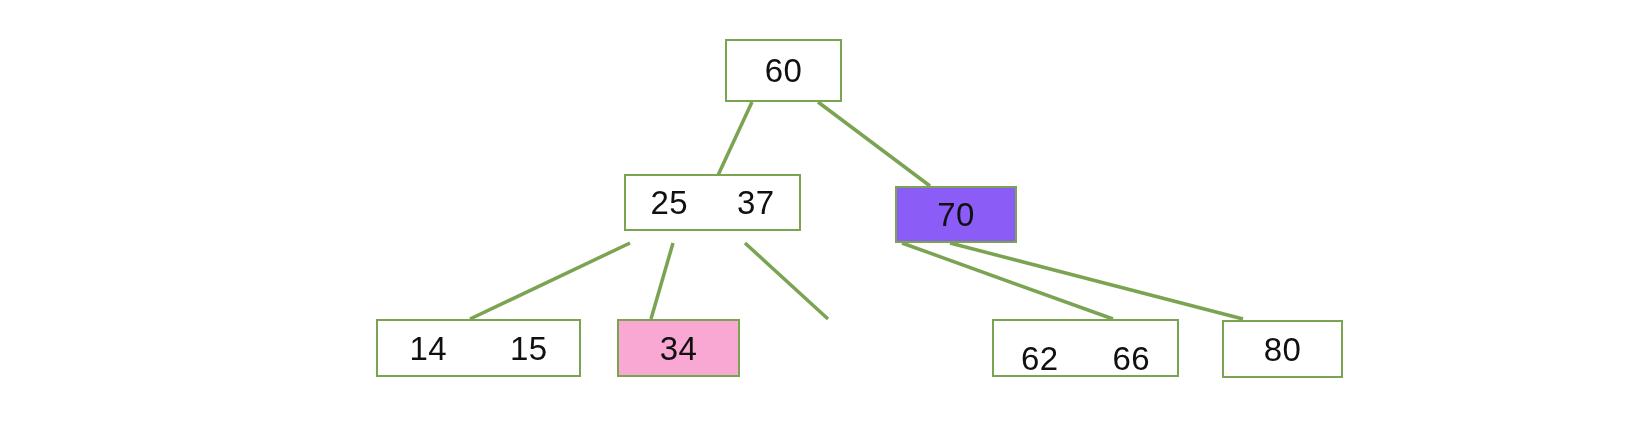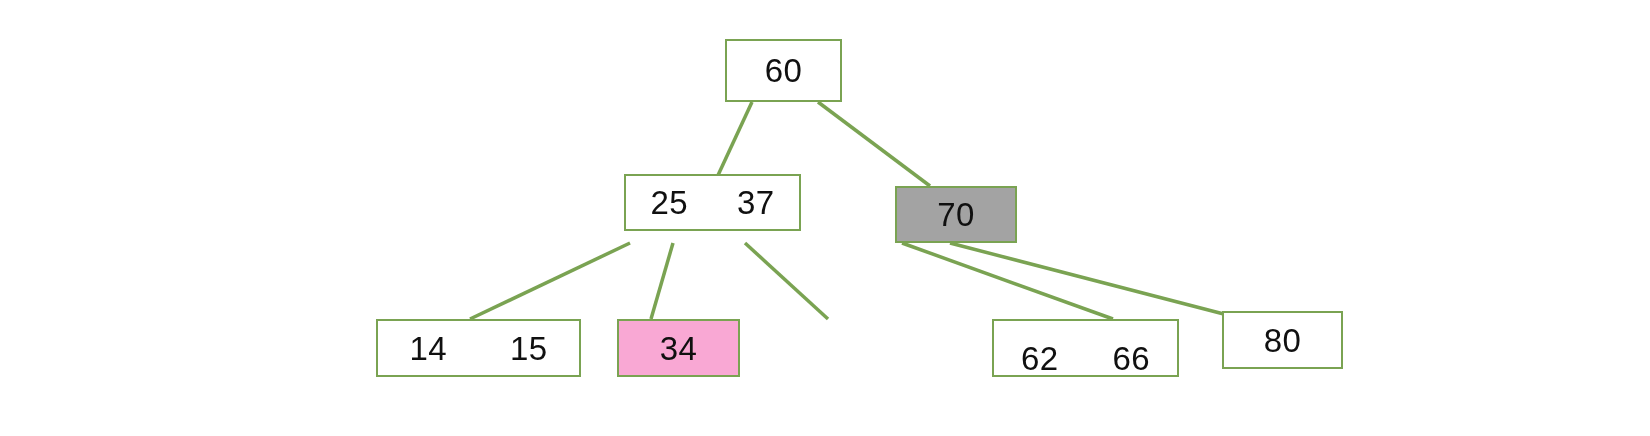--- a/index.html
+++ b/index.html
@@ -68,31 +68,31 @@
       <line x1="950" y1="231" x2="1243" y2="307" stroke="#7aa352" stroke-width="3.5" stroke-linecap="butt"></line>
     </svg>
   <div id="node-layer">
       <div class="btree-node" style="left: 725px; top: 27px; width: 117px; height: 63px; border-color: rgb(122, 163, 82); background: rgb(255, 255, 255); color: rgb(16, 16, 16);">
         <span class="btree-key">60</span>
       </div>
       <div class="btree-node" style="left: 624px; top: 162px; width: 177px; height: 57px; border-color: rgb(122, 163, 82); background: rgb(255, 255, 255); color: rgb(16, 16, 16);">
         <span class="btree-key">25</span>
         <span class="btree-key">37</span>
       </div>
-      <div class="btree-node" style="left: 895px; top: 174px; width: 122px; height: 57px; border-color: rgb(122, 163, 82); background: #a3a3a3; color: rgb(16, 16, 16);">
+      <div class="btree-node" style="left: 895px; top: 174px; width: 122px; height: 57px; border-color: rgb(122, 163, 82); background: #8b5cf6; color: rgb(16, 16, 16);">
         <span class="btree-key">70</span>
       </div>
       <div class="btree-node" style="left: 376px; top: 307px; width: 205px; height: 58px; border-color: rgb(122, 163, 82); background: rgb(255, 255, 255); color: rgb(16, 16, 16);">
         <span class="btree-key">14</span>
         <span class="btree-key">15</span>
       </div>
       <div class="btree-node" style="left: 617px; top: 307px; width: 123px; height: 58px; border-color: rgb(122, 163, 82); background: #f9a8d4; color: rgb(16, 16, 16);">
         <span class="btree-key">34</span>
       </div>
       <div class="btree-node" style="left: 992px; top: 307px; width: 187px; height: 58px; border-color: rgb(122, 163, 82); background: rgb(255, 255, 255); color: rgb(16, 16, 16); align-items: flex-end;">
         <span class="btree-key">62</span>
         <span class="btree-key">66</span>
       </div>
-      <div class="btree-node" style="left: 1222px; top: 299px; width: 121px; height: 58px; border-color: rgb(122, 163, 82); background: rgb(255, 255, 255); color: rgb(16, 16, 16);">
+      <div class="btree-node" style="left: 1222px; top: 308px; width: 121px; height: 58px; border-color: rgb(122, 163, 82); background: rgb(255, 255, 255); color: rgb(16, 16, 16);">
         <span class="btree-key">80</span>
       </div>
     </div>
 </div>
 
 </body></html>

